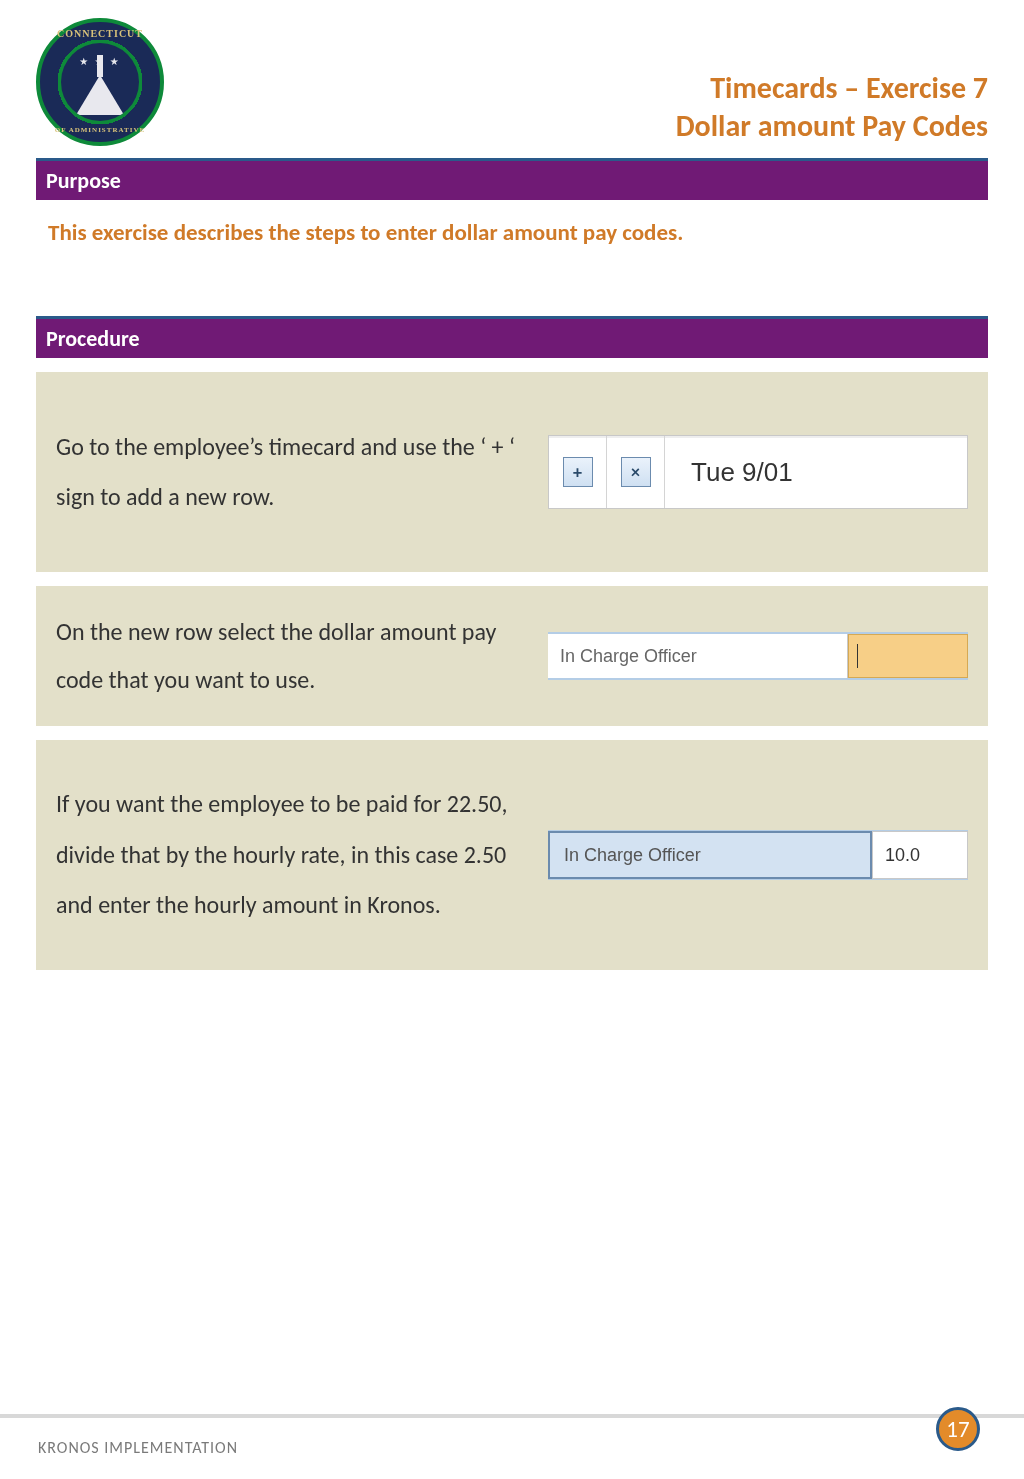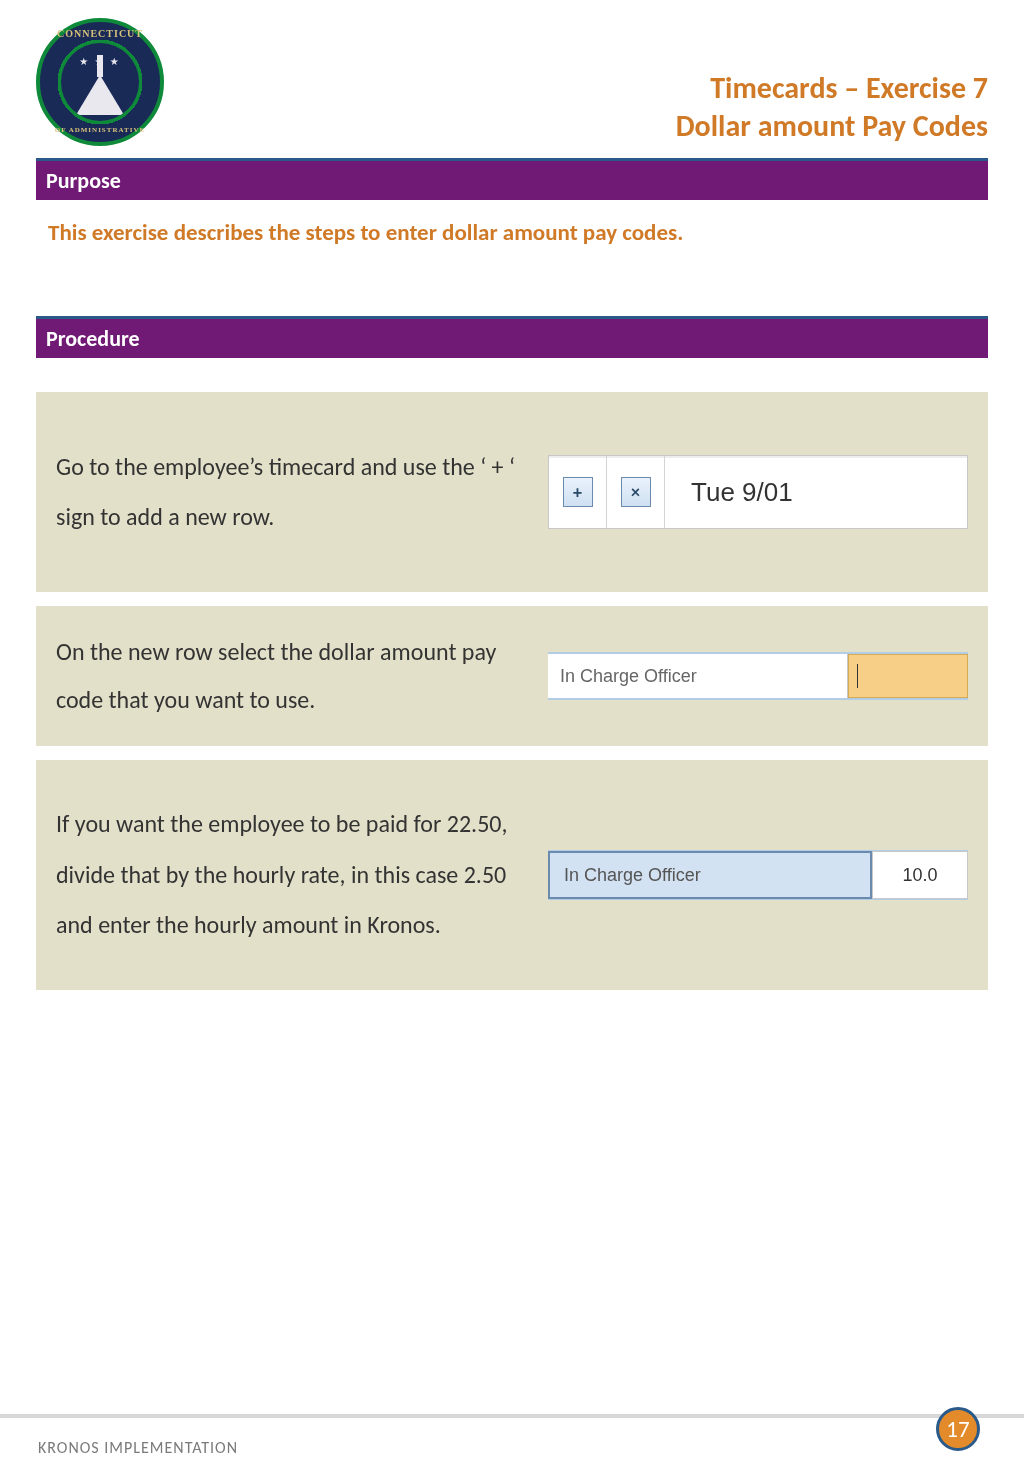--- a/index.html
+++ b/index.html
@@ -195,21 +195,21 @@
     border: 2px solid #6b8bae;
     display:flex; align-items:center;
     padding: 0 14px;
     color: #555;
     font-size: 18px;
     font-family: Tahoma, Arial, sans-serif;
   }
   .amt-cell2 {
     width: 96px;
     border: 1px solid #c8c8c8;
-    display:flex; align-items:center; justify-content:center;
+    display:flex; align-items:center; justify-content:flex-start;
     padding: 8px 12px;
     color: #333;
     font-size: 18px;
     font-family: Tahoma, Arial, sans-serif;
     background:#fff;
   }
 
   .footer {
     position: absolute;
     bottom: 0; left: 0; right: 0;
@@ -251,21 +251,21 @@
     </div>
     <div class="doc-title">
       <div>Timecards – Exercise 7</div>
       <div>Dollar amount Pay Codes</div>
     </div>
   </div>
 
   <div class="section-bar">Purpose</div>
   <div class="purpose-text">This exercise describes the steps to enter dollar amount pay codes.</div>
 
-  <div class="section-bar" style="margin-bottom:34px;">Procedure</div>
+  <div class="section-bar" style="margin-bottom:14px;">Procedure</div>
 
   <div class="step" style="min-height:200px;">
     <div class="step-text">Go to the employee’s timecard and use the ‘ + ‘ sign to add a new row.</div>
     <div class="step-visual">
       <div class="tc-row">
         <div class="tc-btn-cell">
           <div class="icon-btn">
             <span>+</span>
           </div>
         </div>

